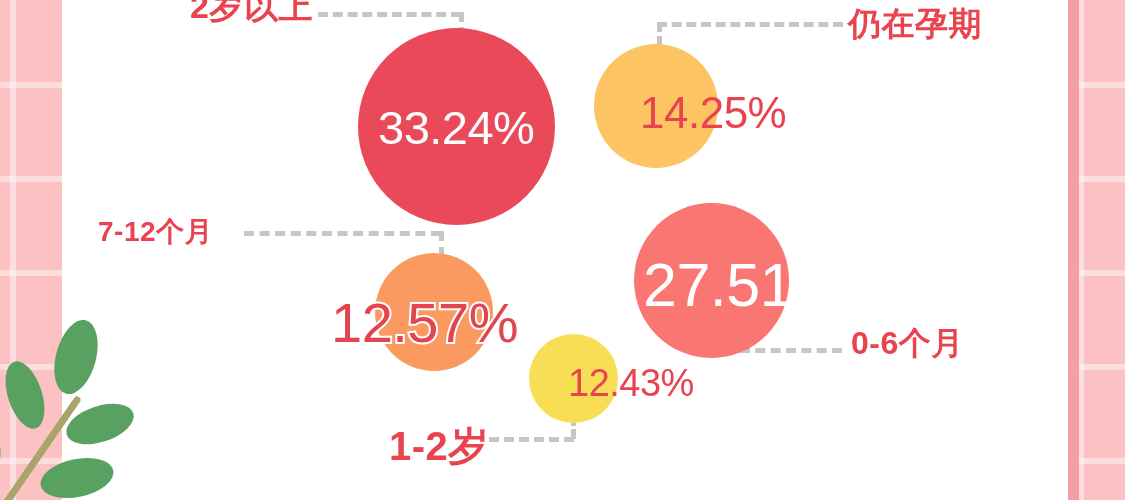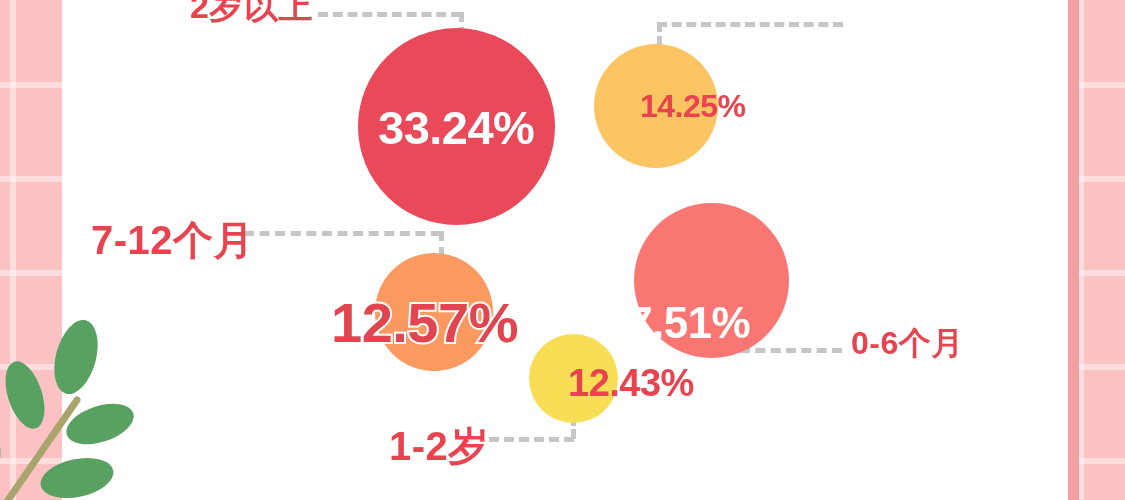--- a/index.html
+++ b/index.html
@@ -61,21 +61,21 @@
   }
 
   
   .bubble {
     position: absolute;
     border-radius: 50%;
   }
   .bubble-value {
     position: absolute;
     white-space: nowrap;
-    font-weight: bold;
+    font-weight: normal;
     letter-spacing: -0.5px;
   }
   .val-white {
     color: #ffffff;
   }
   .val-red {
     color: #e8434f;
   }
   .val-red-outline {
     color: #e1454f;
@@ -123,33 +123,34 @@
   <div class="dash-h" style="left:740px; top:348px; width:102px;"></div>
   <div class="dash-v" style="left:740px; top:313px; height:37px;"></div>
 
   <div class="dash-h" style="left:489px; top:437px; width:85px;"></div>
   <div class="dash-v" style="left:571px; top:403px; height:36px;"></div>
 
   <div class="bubble" style="left:358px; top:28px; width:197px; height:197px; background:#e94959;"></div>
   <div class="bubble-value val-white" style="left:378px; top:100px; font-size:47px;">33.24%</div>
 
   <div class="bubble" style="left:594px; top:44px; width:124px; height:124px; background:#fcc462;"></div>
-  <div class="bubble-value val-red" style="left:640px; top:88px; font-size:32px;">14.25%</div>
+  <div class="bubble-value val-red" style="left:640px; top:88px; font-size:44px;">14.25%</div>
 
   <div class="bubble" style="left:375px; top:253px; width:118px; height:118px; background:#fb9a60;"></div>
   <div class="bubble-value val-red-outline" style="left:331px; top:290px; font-size:56px;">12.57%</div>
 
   <div class="bubble" style="left:634px; top:203px; width:155px; height:155px; background:#fa7672;"></div>
-  <div class="bubble-value val-white" style="left:604px; top:250px; font-size:44px;margin-top:48px;">27.51%</div>
+  <div class="bubble-value val-white" style="left:643px; top:250px; font-size:61px;">27.51%</div>
 
   <div class="bubble" style="left:529px; top:334px; width:89px; height:89px; background:#f7de55;"></div>
   <div class="bubble-value val-red" style="left:568px; top:362px; font-size:38px;">12.43%</div>
 
   <div class="cat-label" style="left:190px; top:-16px; font-size:34px;">2岁以上</div>
 
+  <div class="cat-label" style="left:848px; top:2px; font-size:33px;">仍在孕期</div>
 
-  <div class="cat-label" style="left:91px; top:213px; font-size:40px;">7-12个月</div>
+  <div class="cat-label" style="left:98px; top:213px; font-size:28px;">7-12个月</div>
 
   <div class="cat-label" style="left:851px; top:322px; font-size:32px;">0-6个月</div>
 
   <div class="cat-label" style="left:389px; top:419px; font-size:40px;">1-2岁</div>
 
 </div>
 
 </body></html>

